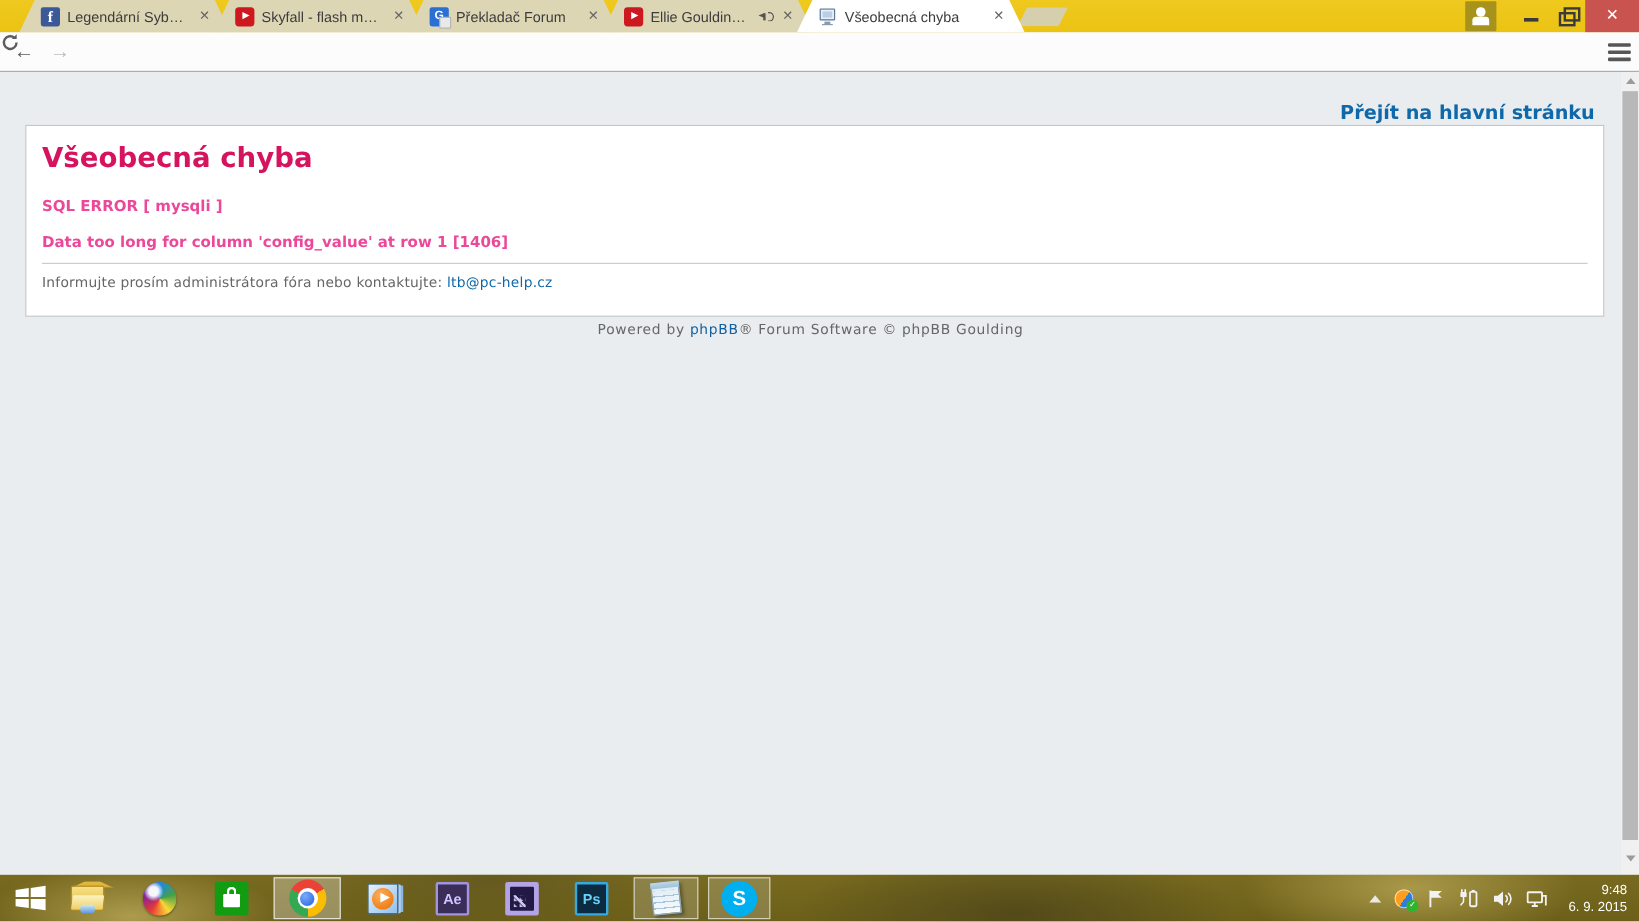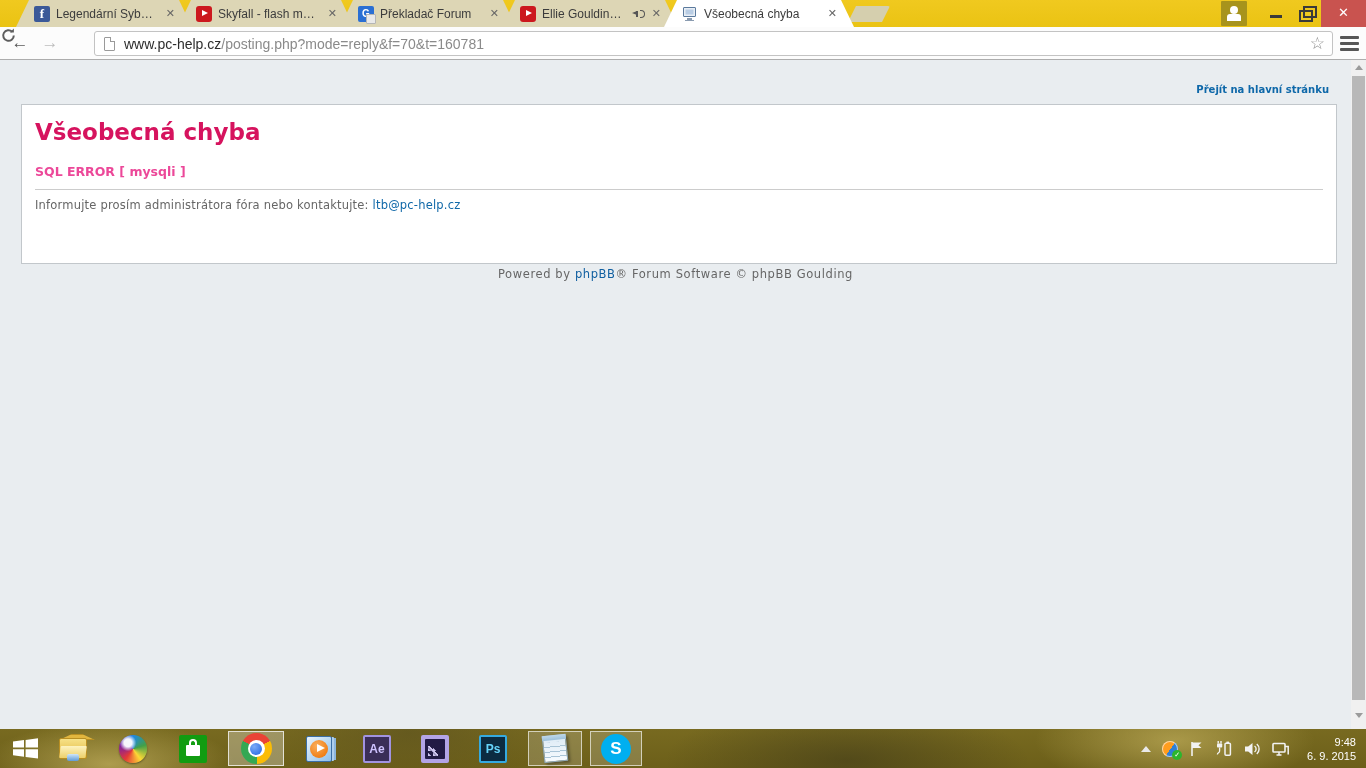--- a/index.html
+++ b/index.html
@@ -75,21 +75,21 @@
   .url { font-size:14px; color:#8a8a8a; white-space:nowrap; }
   .url .host { color:#2d2d2d; }
   .star { margin-left:auto; margin-right:7px; font-size:17px; color:#8f8f8f; line-height:23px; }
   .menu-btn { position:absolute; right:7px; top:9px; width:19px; height:15px;
     display:flex; flex-direction:column; justify-content:space-between; }
   .menu-btn i { height:3px; background:#565656; border-radius:1px; }
 
   
   .page { position:relative; height:669px; background:#e9edf0;
     font-family:"DejaVu Sans","Liberation Sans",sans-serif; }
-  .home-link { position:absolute; top:24px; right:37px; font-size:10px; font-weight:bold;
+  .home-link { position:absolute; top:24px; right:37px; font-size:16px; font-weight:bold;
     color:#0e68a9; text-decoration:none;padding-left:40px; }
   .error-box { position:absolute; left:21px; right:29px; top:44px; height:160px;
     background:#fff; border:1px solid #c2c7cb; padding:11px 13px; }
   .error-title { font-size:23px; font-weight:bold; color:#d6135e; margin-top:3px; }
   .eline { font-size:12.5px; font-weight:bold; color:#ec4899; }
   .l1 { margin-top:19px; } .l2 { margin-top:15px; } .l3 { margin-top:15px; }
   .box-hr { border:none; border-top:1px solid #ccc; margin:10px 0 8px 0; }
   .info-line { font-size:11.5px; color:#666; letter-spacing:.2px; }
   .info-line a { color:#1068a8; text-decoration:none; }
   .page-footer { position:absolute; top:207px; left:0; right:15px; text-align:center;
@@ -249,38 +249,34 @@
 
   <div class="toolbar">
     <div class="nav-btn nav-back">←</div>
     <div class="nav-btn nav-fwd">→</div>
     <div class="nav-reload">
       <svg width="17" height="17" viewBox="0 0 17 17">
         <path d="M13.8 8.5a5.3 5.3 0 1 1-1.6-3.8" fill="none" stroke="#5d5d5d" stroke-width="2"></path>
         <path d="M13.9 1.6v4h-4z" fill="#5d5d5d"></path>
       </svg>
     </div>
-    <div class="omnibox">
-      <span class="page-icon"></span>
-      <span class="url"><span class="host">www.pc-help.cz</span><span>/posting.php?mode=reply&amp;f=70&amp;t=160781</span></span>
-      <span class="star">☆</span>
-    </div>
     <div class="menu-btn">
         <i></i>
         <i></i>
         <i></i>
       </div>
   </div>
 
   <div class="page">
     <a class="home-link" href="#">Přejít na hlavní stránku</a>
 
     <div class="error-box">
       <div class="error-title">Všeobecná chyba</div>
       <div class="eline l1">SQL ERROR [ mysqli ]</div>
+      <div class="eline l2">Data too long for column 'config_value' at row 1 [1406]</div>
       <hr class="box-hr">
       <div class="info-line"><span>Informujte prosím administrátora fóra nebo kontaktujte: </span><a href="#">ltb@pc-help.cz</a></div>
     </div>
 
     <div class="page-footer"><span>Powered by </span><a href="#">phpBB</a><span>® Forum Software © phpBB Goulding</span></div>
 
     <div class="scrollbar">
       <div class="sb-btn sb-up"></div>
       <div class="sb-thumb"></div>
       <div class="sb-btn sb-down"></div>

